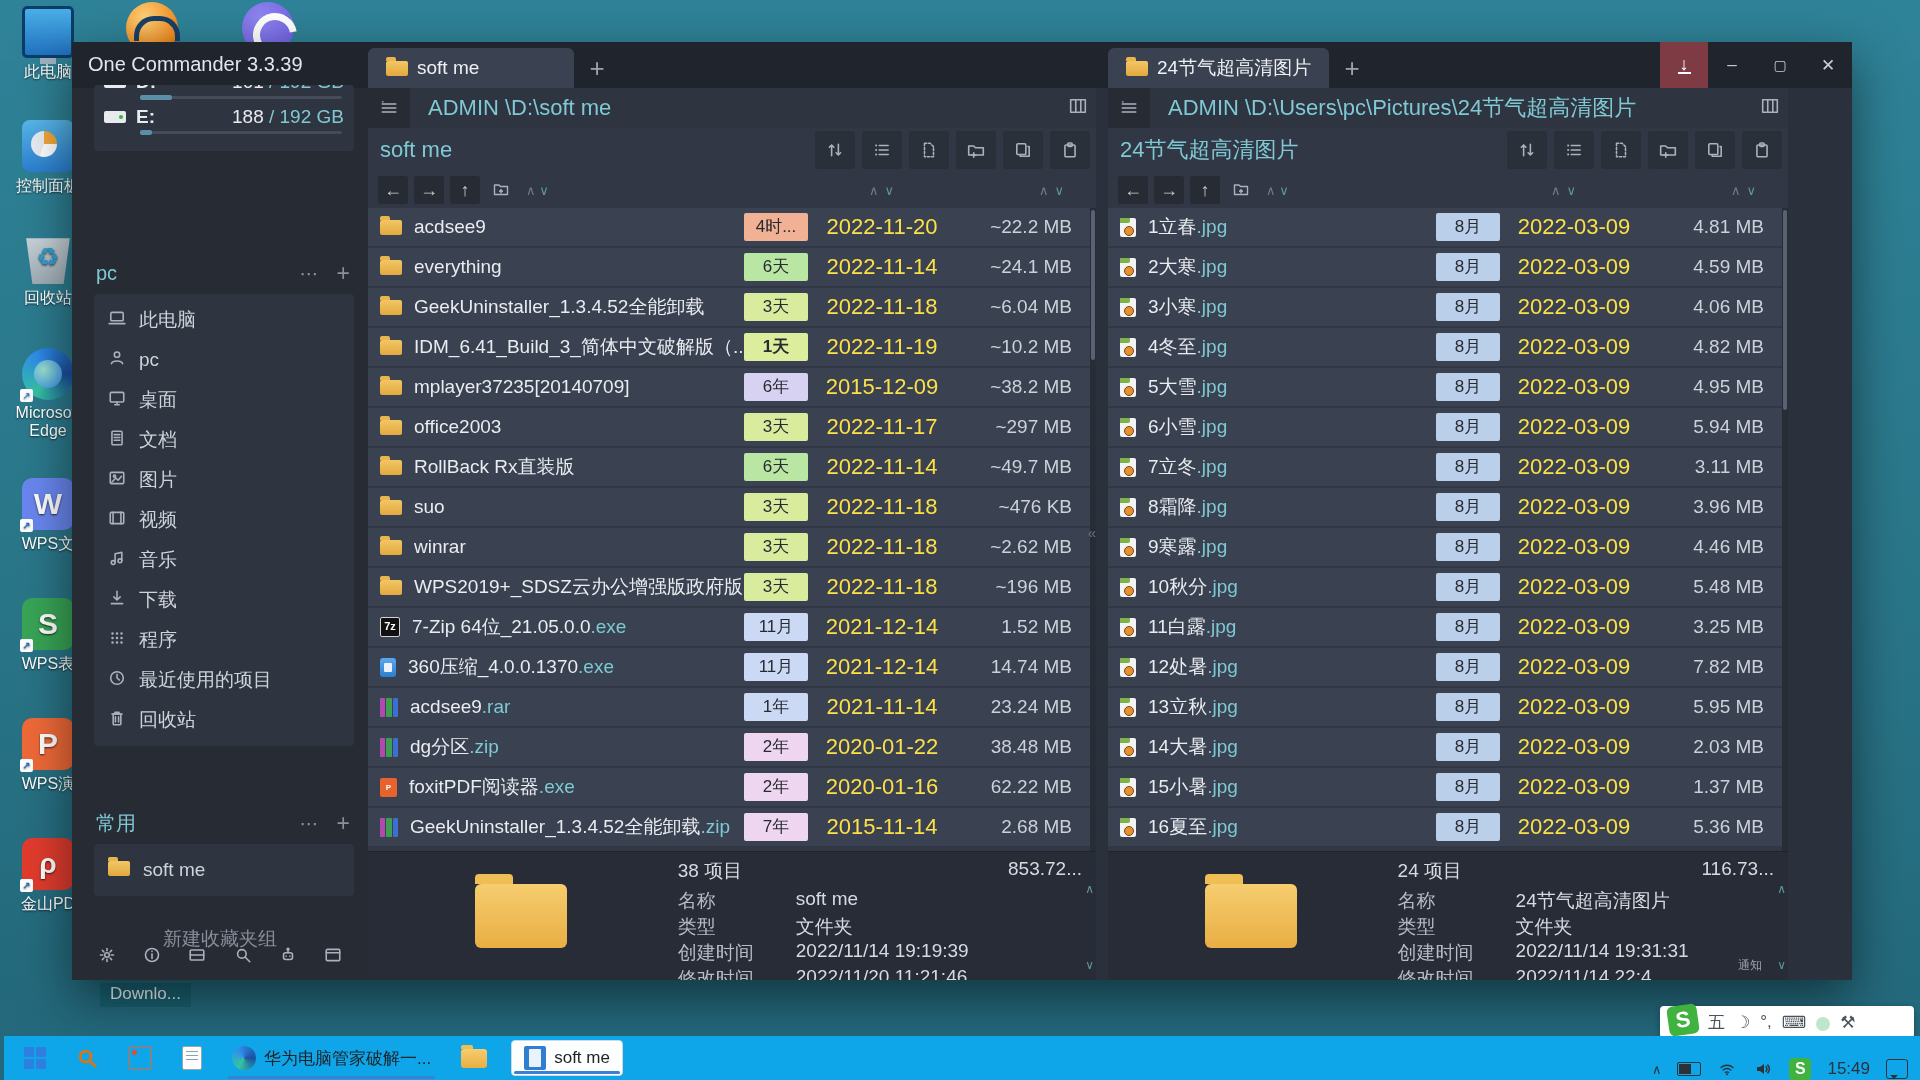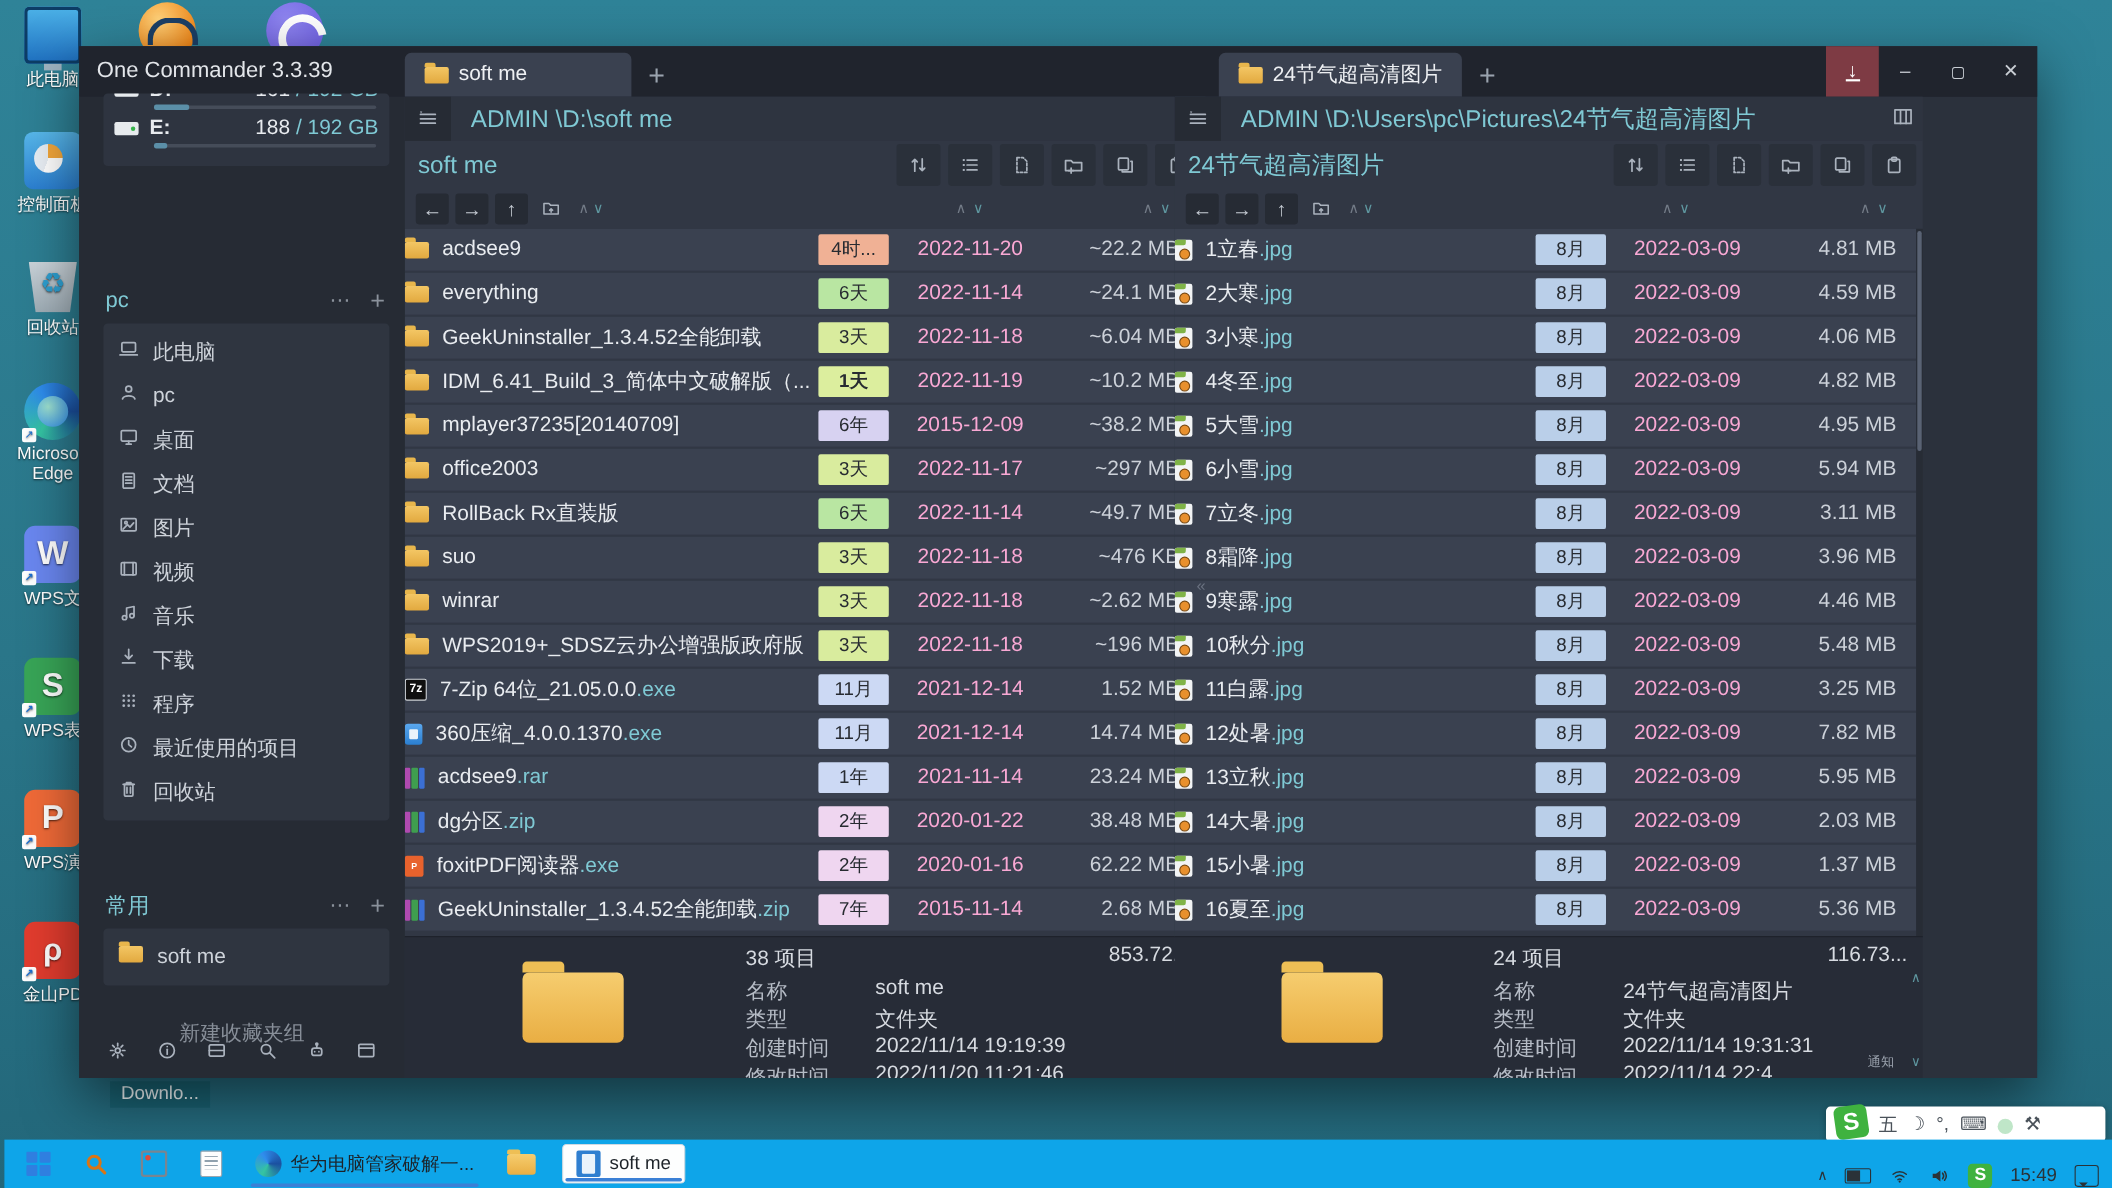--- a/index.html
+++ b/index.html
@@ -68,43 +68,43 @@
   .shead .plus{color:#8a919b;font-size:23px;margin-left:16px}
   .spanel{position:absolute;left:22px;right:14px;background:#2f3540;border-radius:4px;padding:6px 0}
   .sitem{display:flex;align-items:center;gap:13px;height:40px;padding:0 14px;font-size:19px;color:#ced3da}
   .sitem svg{flex:0 0 auto}
   .newgroup{position:absolute;left:0;right:0;text-align:center;color:#878e98;font-size:19px}
   .stools{position:absolute;left:14px;bottom:12px;right:14px;display:flex;justify-content:space-between;padding:0 8px}
   .stools .tbtn{width:26px;height:26px;display:flex;align-items:center;justify-content:center}
   
   .pane{position:absolute;top:46px;bottom:0;background:#313744}
   .pane.p0{left:296px;width:728px}
-  .pane.p1{left:996px;width:680px}
+  .pane.p1{left:1036px;width:680px}
   .pathbar{height:40px;background:#2e3440;display:flex;align-items:center;position:relative}
   .pburger{width:42px;height:40px;background:#262b34;display:flex;align-items:center;justify-content:center}
   .pathtext{color:#7fc9d4;font-size:22px;margin-left:18px;white-space:nowrap;overflow:hidden}
   .colsicon{margin-left:auto;margin-right:8px;color:#aab2bd}
   .panehead{height:44px;display:flex;align-items:center;padding:0 6px 0 12px}
   .panetitle{color:#7fc9d4;font-size:22px}
   .ptools{margin-left:auto;display:flex;gap:7px}
   .ptools .tbtn{width:40px;height:38px;background:#2a303a;border-radius:3px;display:flex;align-items:center;justify-content:center}
   .navrow{height:36px;display:flex;align-items:center;gap:6px;padding:0 10px;position:relative}
   .nbtn{width:30px;height:28px;background:#262b34;border-radius:3px;color:#c3c9d1;font-size:18px;
         display:flex;align-items:center;justify-content:center}
   .nchev{color:#737b87;font-size:13px;margin-left:4px}
   .nchev .dn{color:#5f97a0}
   .sortchev{position:absolute;font-size:13px;color:#737b87;letter-spacing:6px}
   .sortchev .dn{color:#5f97a0}
   .filelist{position:absolute;left:0;right:6px;top:120px;bottom:128px;overflow:hidden}
-  .frow{height:38px;margin-bottom:2px;background:#3a4150;display:flex;align-items:center;}
+  .frow{height:38px;margin-bottom:2px;background:#3a4150;display:flex;align-items:center;padding-left:12px}
   .fname{color:#e9ecf0;font-size:19px;margin-left:12px;white-space:nowrap;overflow:hidden;flex:1 1 auto}
   .fname .fext{color:#7fc9d4}
   .fbadge{flex:0 0 64px;height:28px;line-height:28px;border-radius:2px;text-align:center;
           color:#272b31;font-size:17px;margin-right:6px}
-  .fdate{flex:0 0 136px;text-align:center;color:#f9a8d4;font-size:19px}
+  .fdate{flex:0 0 136px;text-align:center;color:#fde047;font-size:22px}
   .fsize{flex:0 0 122px;text-align:right;padding-right:18px;color:#ccd1d9;font-size:19px}
   .scrollbar{position:absolute;right:0;top:120px;bottom:128px;width:6px;background:#272c35}
   .scrollbar i{position:absolute;left:1px;width:4px;border-radius:2px;background:#596273}
   .collapse{position:absolute;right:0;top:436px;color:#6a7280;font-size:15px;z-index:3}
   
   .ficon{width:22px;height:20px;position:relative;flex:0 0 auto;display:inline-block}
   .ficon.sevenzip{background:#101010;border:1px solid #cfd3d8;width:18px;height:18px;border-radius:2px;
       color:#fff;font-size:11px;font-weight:bold;text-align:center;line-height:17px}
   .ficon.three60{background:linear-gradient(180deg,#5aa8ef,#2b7fd0);width:16px;height:19px;border-radius:3px}
   .ficon.three60:after{content:"";position:absolute;left:4px;top:5px;width:8px;height:9px;background:#eaf3fb;border-radius:1px}

